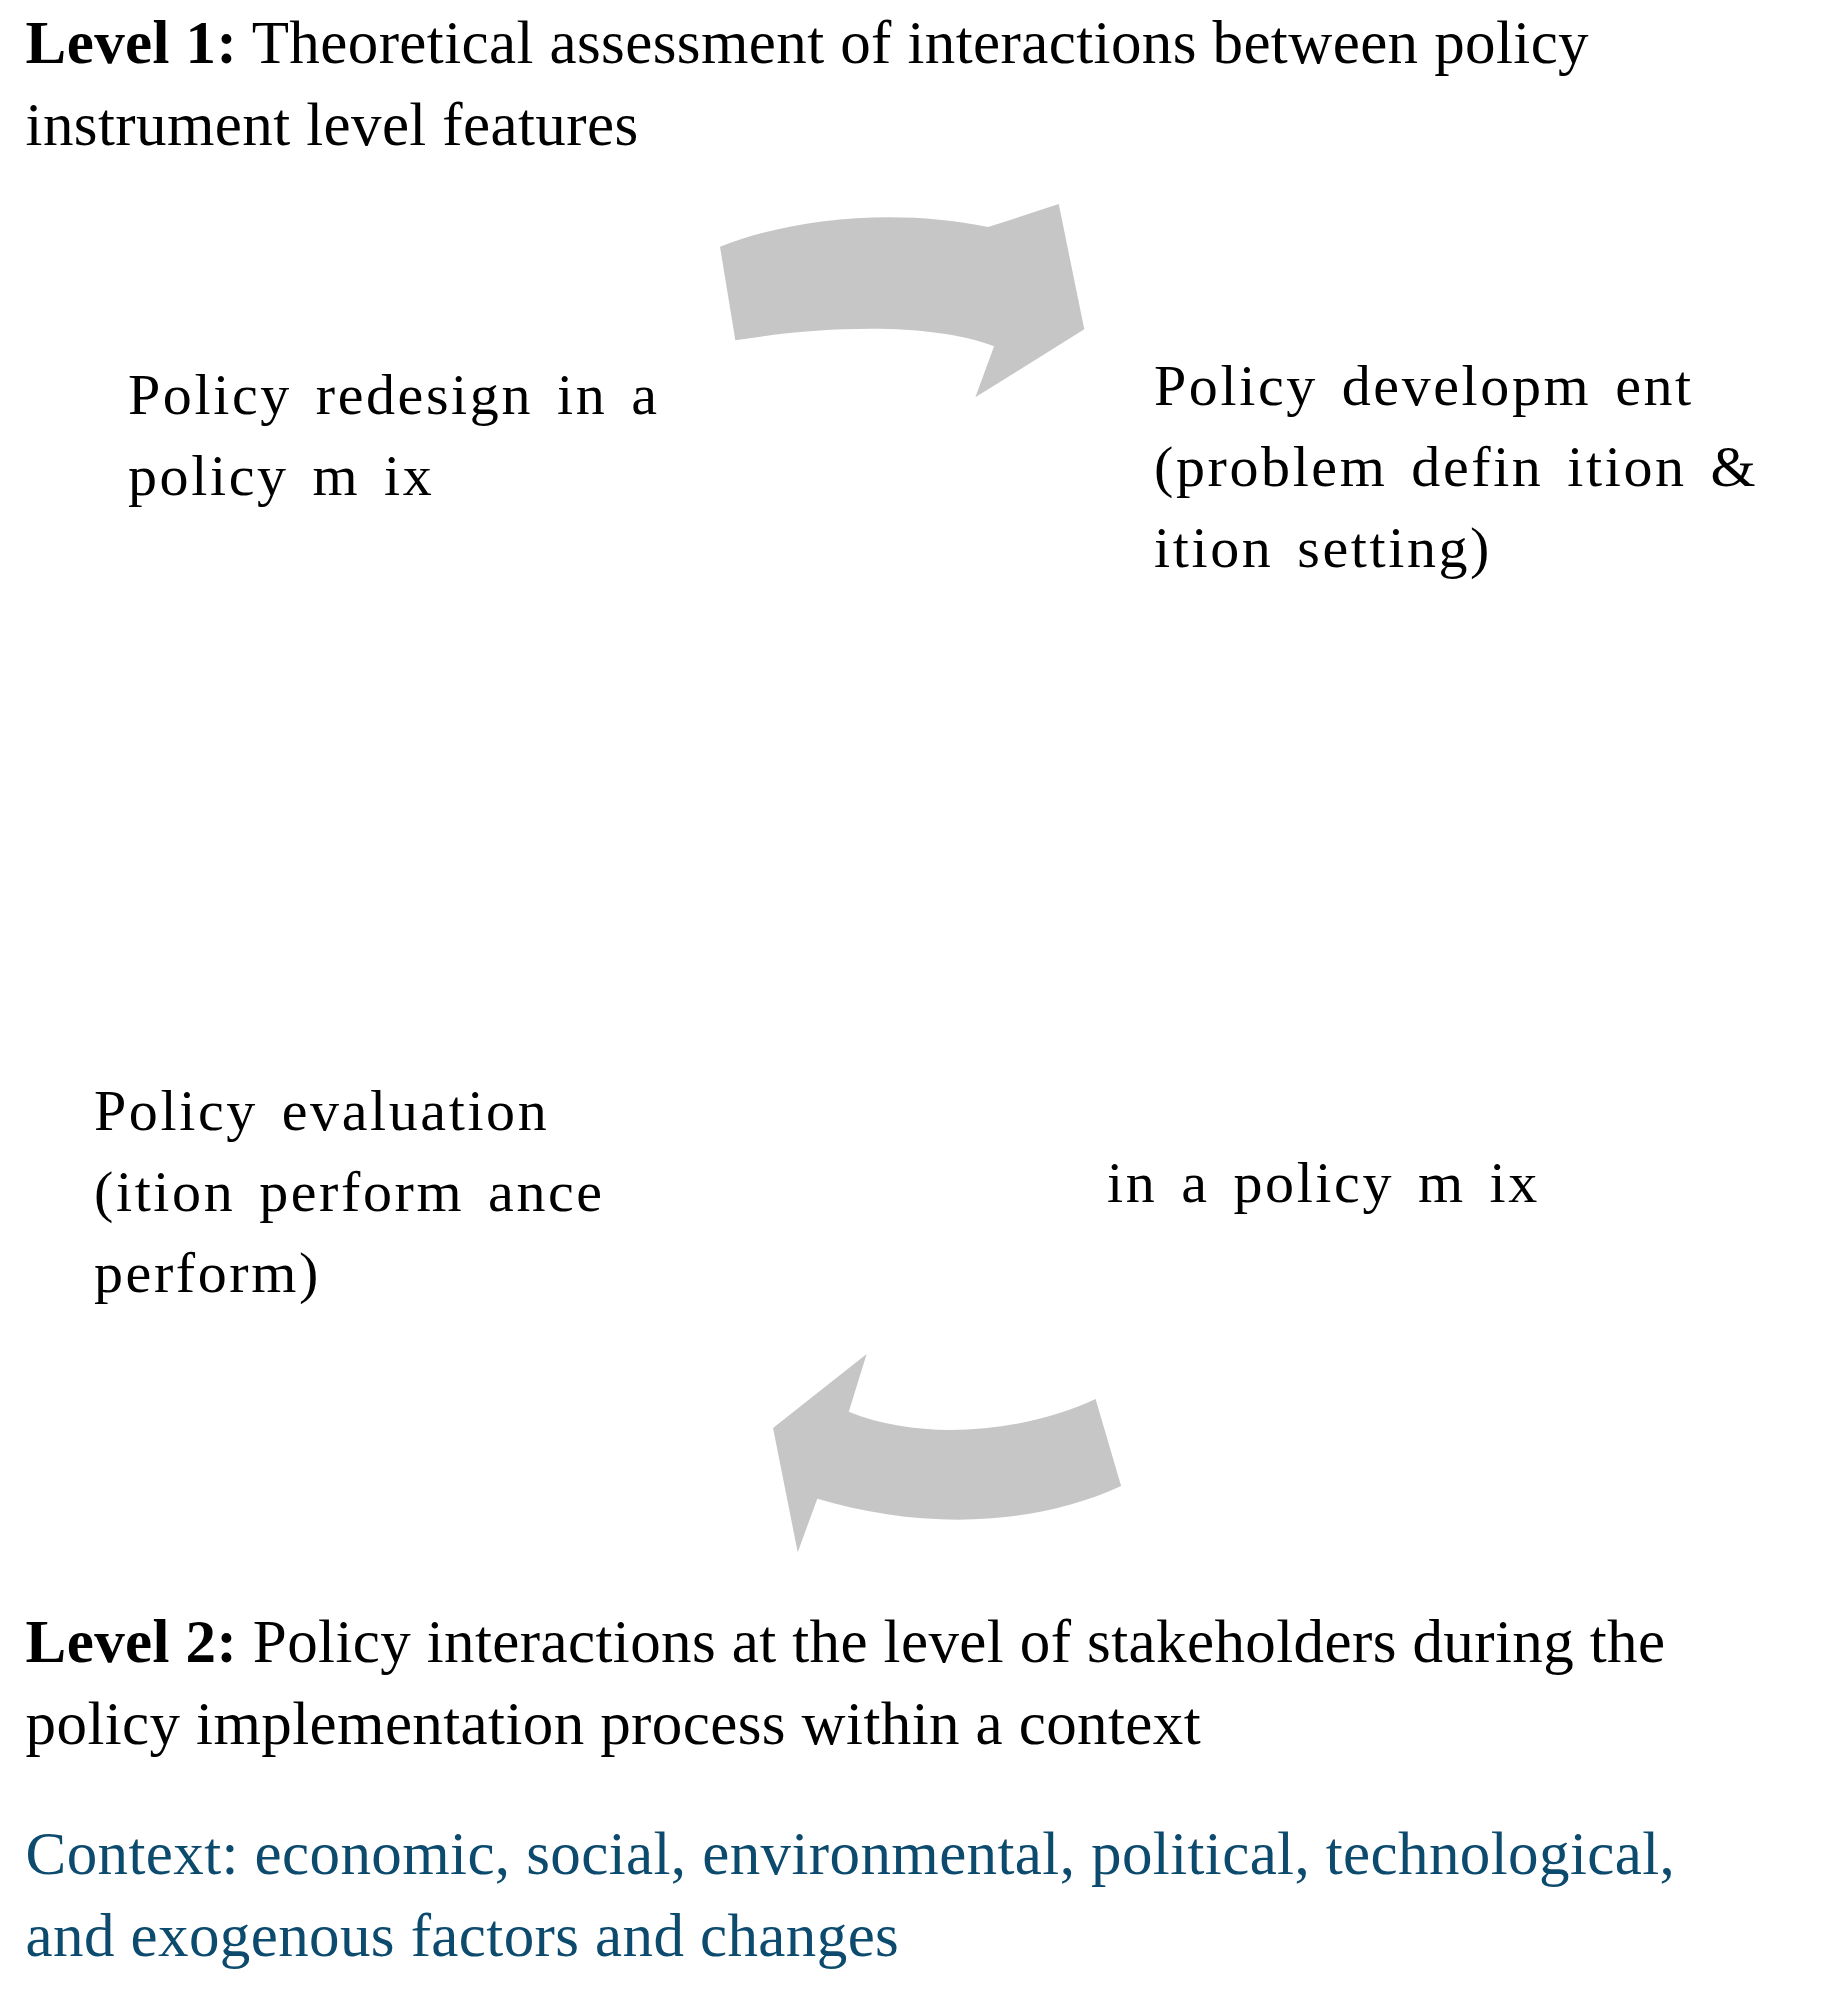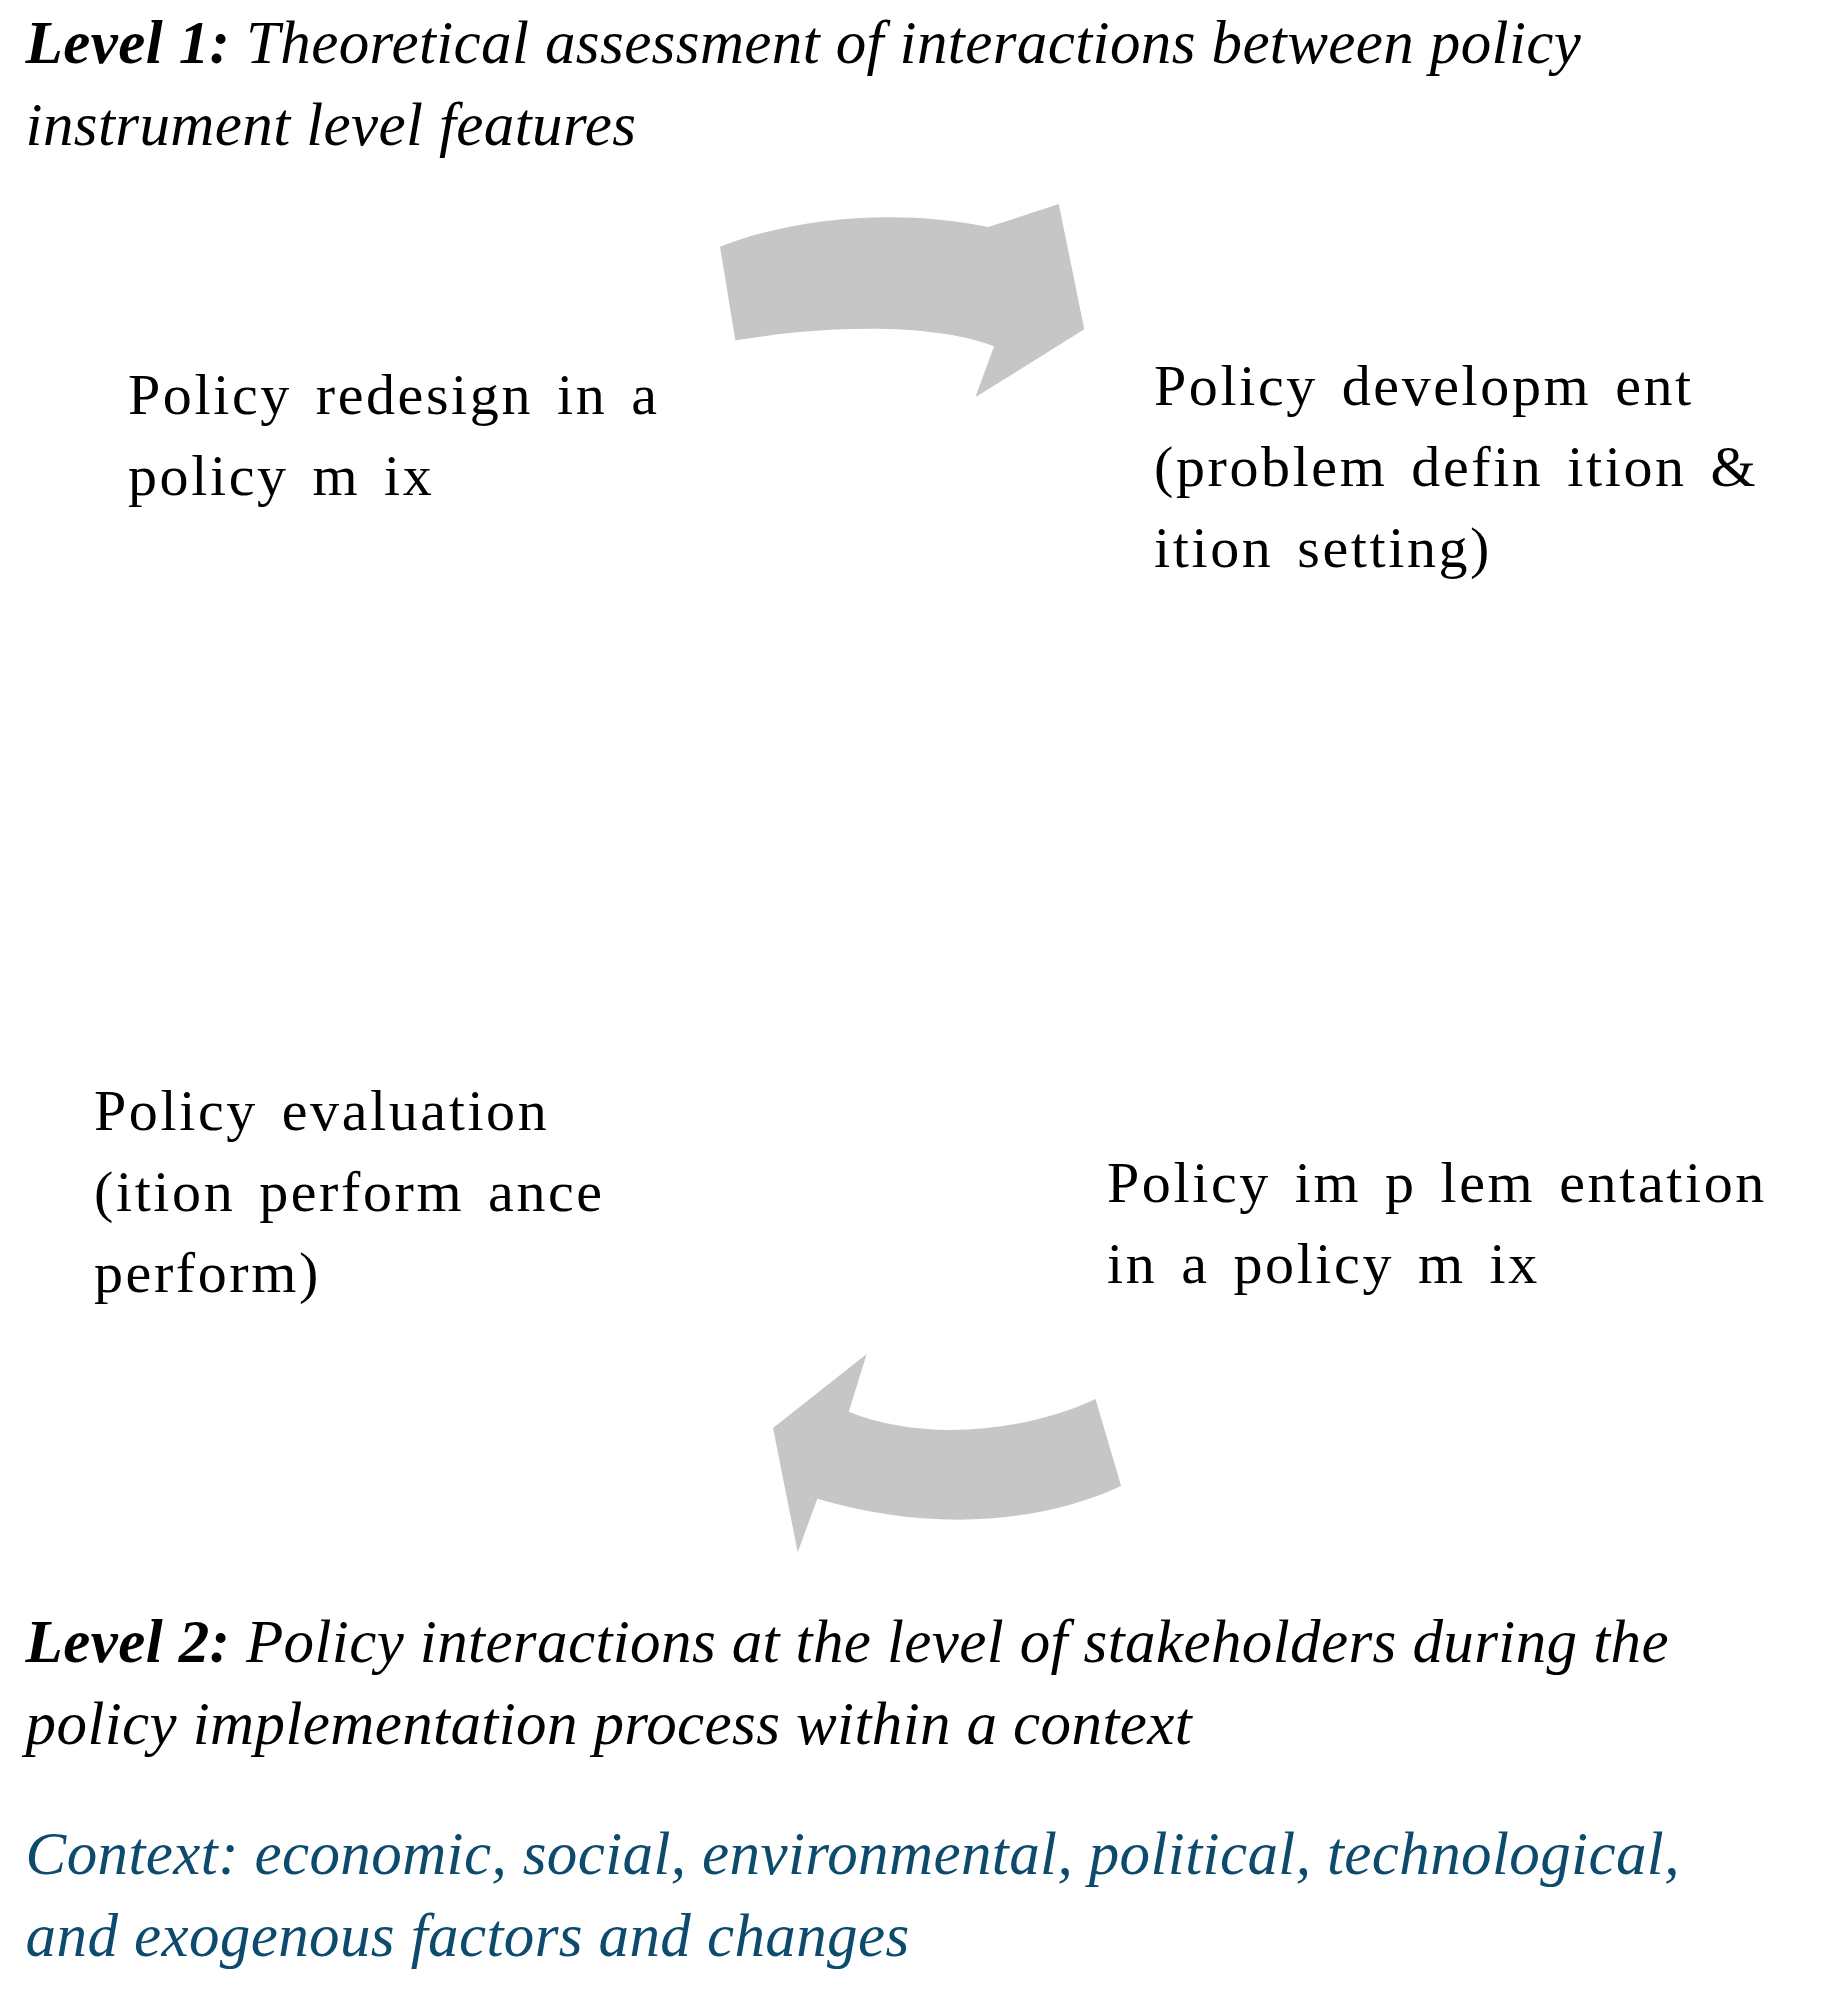--- a/index.html
+++ b/index.html
@@ -9,21 +9,20 @@
     height: 2008px;
     background: #ffffff;
     overflow: hidden;
     font-family: "Liberation Serif", serif;
     color: #000000;
   }
   
   .heading {
     position: absolute;
     left: 25.6px;
-    font-style: italic;
     font-size: 61px;
     line-height: 82px;
     white-space: nowrap;
     letter-spacing: 0.4px;
   }
   .heading .lbl { font-weight: bold; }
   #level1-heading { top: 1.7px; }
   #level2-heading { top: 1601px; }
   #context-note   { top: 1813px; }
 
@@ -78,21 +77,20 @@
     <div>ition setting)</div>
   </div>
 
   <div class="cycle-node" id="node-policy-evaluation">
     <div>Policy evaluation</div>
     <div>(ition perform ance</div>
     <div>perform)</div>
   </div>
 
   <div class="cycle-node" id="node-policy-implementation">
-    <div>Policy im p lem entation</div>
     <div>in a policy m ix</div>
   </div>
 
   <svg class="cycle-arrow" id="arrow-bottom" viewBox="0 0 410 235" aria-hidden="true">
     <path d="M 0,87
              L 110,0
              L 89,68
              C 180,105 300,90 379,53
              L 409,155
              C 300,205 170,205 52,170

